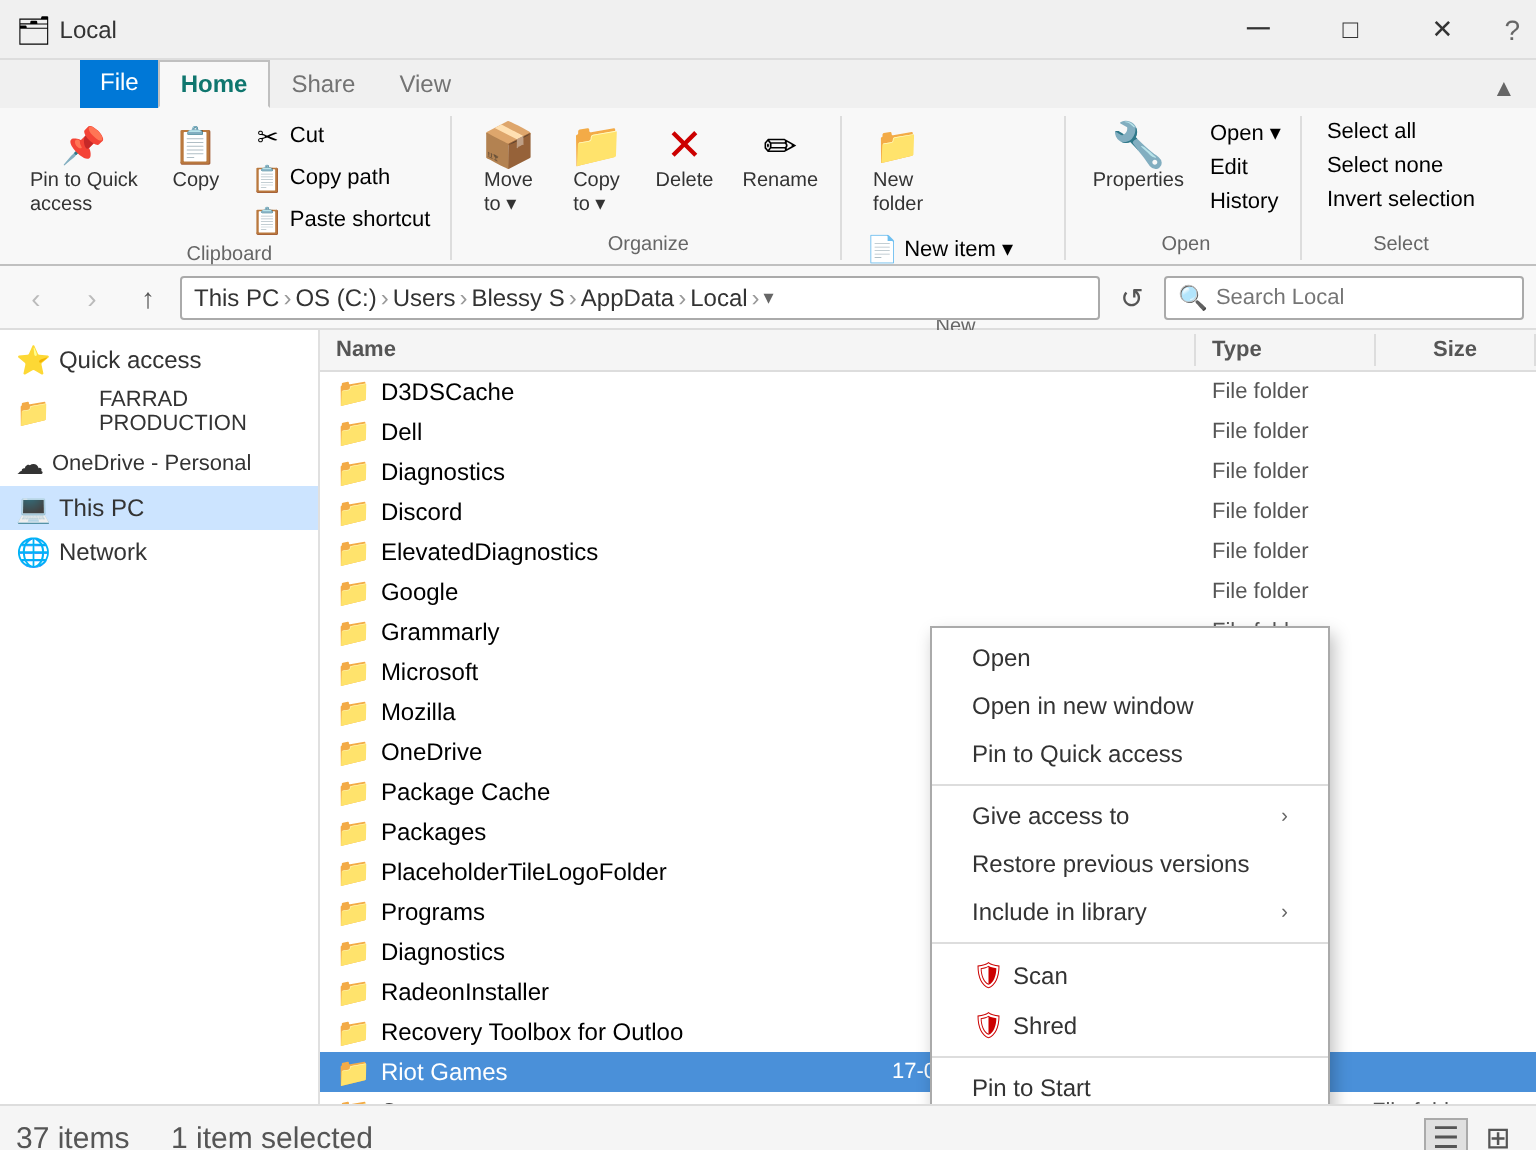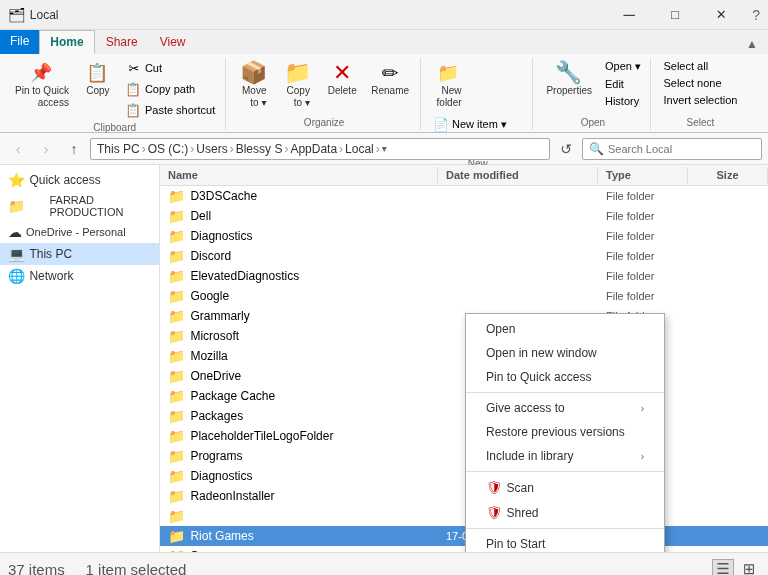--- a/index.html
+++ b/index.html
@@ -4,30 +4,30 @@
   <style>
     * { margin: 0; padding: 0; box-sizing: border-box; }
     body { width: 768px; height: 575px; font-family: 'Segoe UI', Arial, sans-serif; font-size: 12px; background: #f0f0f0; overflow: hidden; user-select: none; }
 
     
     .title-bar { height: 30px; background: #f0f0f0; display: flex; align-items: center; padding: 0 8px; border-bottom: 1px solid #ddd; }
     .title-bar-btn { width: 46px; height: 30px; display: flex; align-items: center; justify-content: center; cursor: pointer; font-size: 11px; color: #333; background: transparent; border: none; }
 
     
     .ribbon { background: #f8f8f8; border-bottom: 1px solid #c0c0c0; }
-    .ribbon-tabs { display: flex; height: 24px; background: #f0f0f0; }
-    .ribbon-tab { padding: 4px 10px; font-size: 12px; cursor: pointer; border: 1px solid transparent; color: #b91c1c; }
+    .ribbon-tabs { display: flex; height: 24px; background: #f0f0f0; padding-left: 40px; }
+    .ribbon-tab { padding: 4px 10px; font-size: 12px; cursor: pointer; border: 1px solid transparent; color: #737373; }
     .ribbon-tab.active { background: #f8f8f8; border-color: #c0c0c0; border-bottom-color: #f8f8f8; color: #0f766e; font-weight: 600; }
     .ribbon-content { display: flex; padding: 4px 4px 2px; gap: 2px; height: 78px; align-items: stretch; }
     .ribbon-group { display: flex; flex-direction: column; border-right: 1px solid #ddd; padding: 0 6px 2px; min-width: 60px; }
     .ribbon-group-content { display: flex; flex: 1; align-items: flex-start; gap: 2px; }
     .ribbon-group-label { font-size: 10px; color: #666; text-align: center; margin-top: 2px; }
     .ribbon-btn { display: flex; flex-direction: column; align-items: center; cursor: pointer; padding: 2px 4px; border: 1px solid transparent; border-radius: 2px; min-width: 40px; }
     .ribbon-btn-icon { width: 24px; height: 24px; display: flex; align-items: center; justify-content: center; font-size: 18px; }
-    .ribbon-btn-label { font-size: 10px; color: #333; text-align: right; line-height: 1.2; }
+    .ribbon-btn-label { font-size: 10px; color: #333; text-align: left; line-height: 1.2; }
     .ribbon-small-btns { display: flex; flex-direction: column; gap: 1px; }
     .ribbon-small-btn { display: flex; align-items: center; gap: 3px; cursor: pointer; padding: 1px 3px; border: 1px solid transparent; border-radius: 2px; white-space: nowrap; font-size: 11px; }
     .ribbon-small-icon { width: 16px; height: 16px; display: flex; align-items: center; justify-content: center; font-size: 13px; }
 
     
     .address-bar { height: 32px; background: #f8f8f8; border-bottom: 1px solid #ddd; display: flex; align-items: center; padding: 0 6px; gap: 4px; }
     .nav-btn { width: 24px; height: 24px; display: flex; align-items: center; justify-content: center; cursor: pointer; border-radius: 2px; color: #555; font-size: 14px; }
     .nav-btn.disabled { color: #bbb; cursor: default; }
     .breadcrumb { display: flex; align-items: center; flex: 1; height: 22px; background: white; border: 1px solid #aaa; border-radius: 2px; padding: 0 6px; font-size: 12px; color: #333; gap: 2px; }
     .breadcrumb-sep { color: #999; }
@@ -265,21 +265,20 @@
     </div>
     <div class="sidebar-item">
       <span class="sidebar-icon">🌐</span>
       <span>Network</span>
     </div>
   </div>
 
   <div class="file-list-container">
     <div class="file-list-header">
       <div class="col-header col-name">Name</div>
-      <div class="col-header col-date">Date modified</div>
       <div class="col-header col-type">Type</div>
       <div class="col-header col-size">Size</div>
     </div>
 
     <div>
 
       <div class="file-row">
         <div class="file-name-cell file-cell">
             <span class="folder-icon">📁</span>
             <span>D3DSCache</span>
@@ -419,20 +418,21 @@
             <span class="folder-icon">📁</span>
             <span>RadeonInstaller</span>
           </div>
         <div class="file-date-cell file-cell"></div>
         <div class="file-type-cell file-cell">File folder</div>
         <div class="file-size-cell file-cell"></div>
       </div>
       <div class="file-row">
         <div class="file-name-cell file-cell">
             <span class="folder-icon">📁</span>
+            <span>Recovery Toolbox for Outloo</span>
           </div>
         <div class="file-date-cell file-cell"></div>
         <div class="file-type-cell file-cell">File folder</div>
         <div class="file-size-cell file-cell"></div>
       </div>
 
       <div class="file-row highlighted">
         <div class="file-name-cell file-cell">
             <span class="folder-icon-blue">📁</span>
             <span>Riot Games</span>

